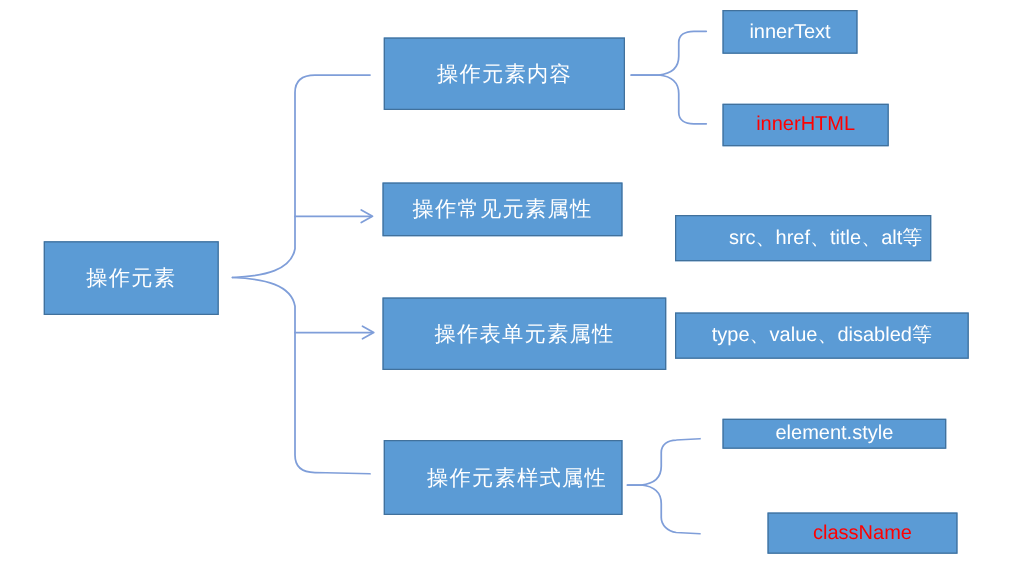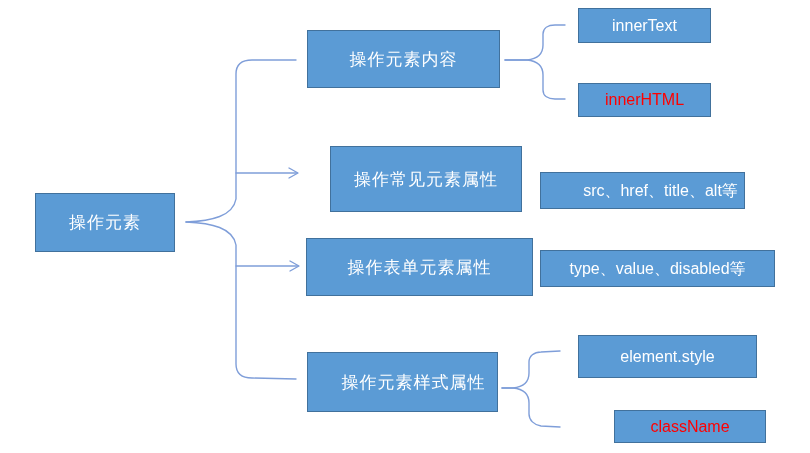--- a/index.html
+++ b/index.html
@@ -24,28 +24,28 @@
     line-height:1;
     white-space:nowrap;
   }
   .cn{font-size:17px;letter-spacing:1px;}
   .code{font-size:16px;}
   .red{color:#ff0000;}
 
   
   .n-root{left:35px;top:193px;width:140px;height:59px;}
   .n-b1{left:307px;top:30px;width:193px;height:58px;}
-  .n-b2{left:306px;top:146px;width:192px;height:66px;margin-left:24px;}
+  .n-b2{left:306px;top:146px;width:192px;height:43px;}
   .n-b3{left:306px;top:238px;width:227px;height:58px;}
   .n-b4{left:307px;top:352px;width:191px;height:60px;padding-left:22px;}
-  .n-innertext{left:578px;top:8px;width:133px;height:35px;}
+  .n-innertext{left:578px;top:8px;width:108px;height:35px;}
   .n-innerhtml{left:578px;top:83px;width:133px;height:34px;}
   .n-src{left:540px;top:172px;width:205px;height:37px;padding-left:36px;}
   .n-type{left:540px;top:250px;width:235px;height:37px;}
-  .n-elemstyle{left:578px;top:335px;width:179px;height:43px;}
+  .n-elemstyle{left:578px;top:335px;width:179px;height:24px;}
   .n-classname{left:578px;top:410px;width:152px;height:33px;margin-left:36px;}
 </style>
 </head>
 <body>
 
 <div class="canvas">
 
   <svg class="connectors" viewBox="0 0 810 453" xmlns="http://www.w3.org/2000/svg">
     <g stroke="#7f9ed9" stroke-width="1.4" fill="none" stroke-linecap="round" stroke-linejoin="round">
 

